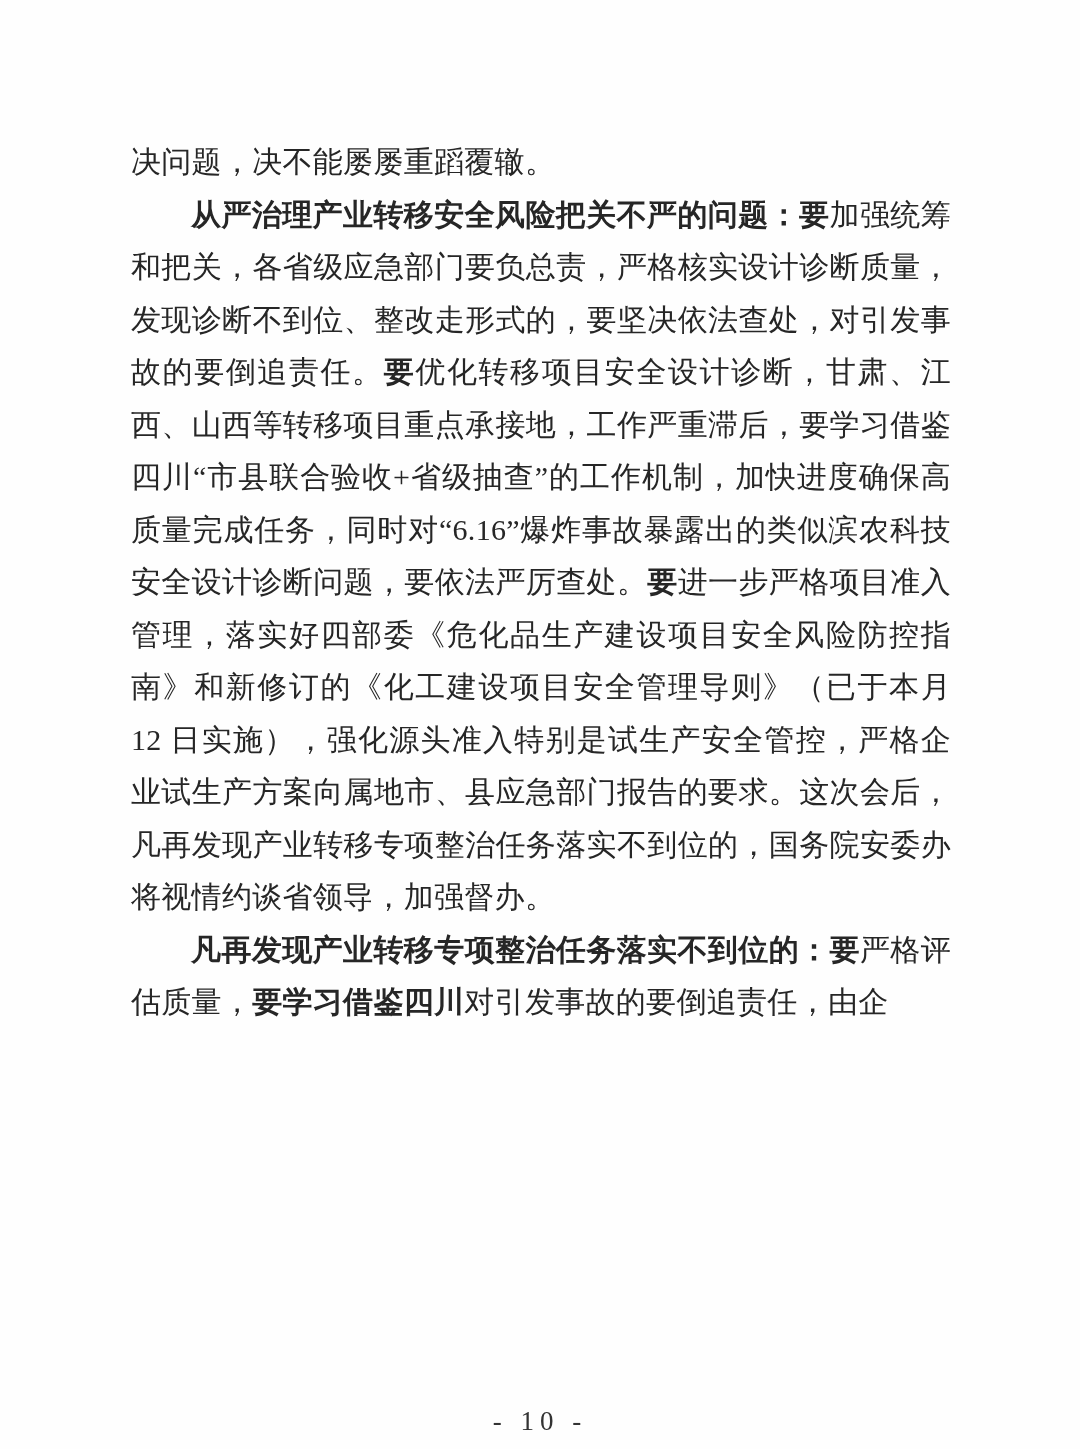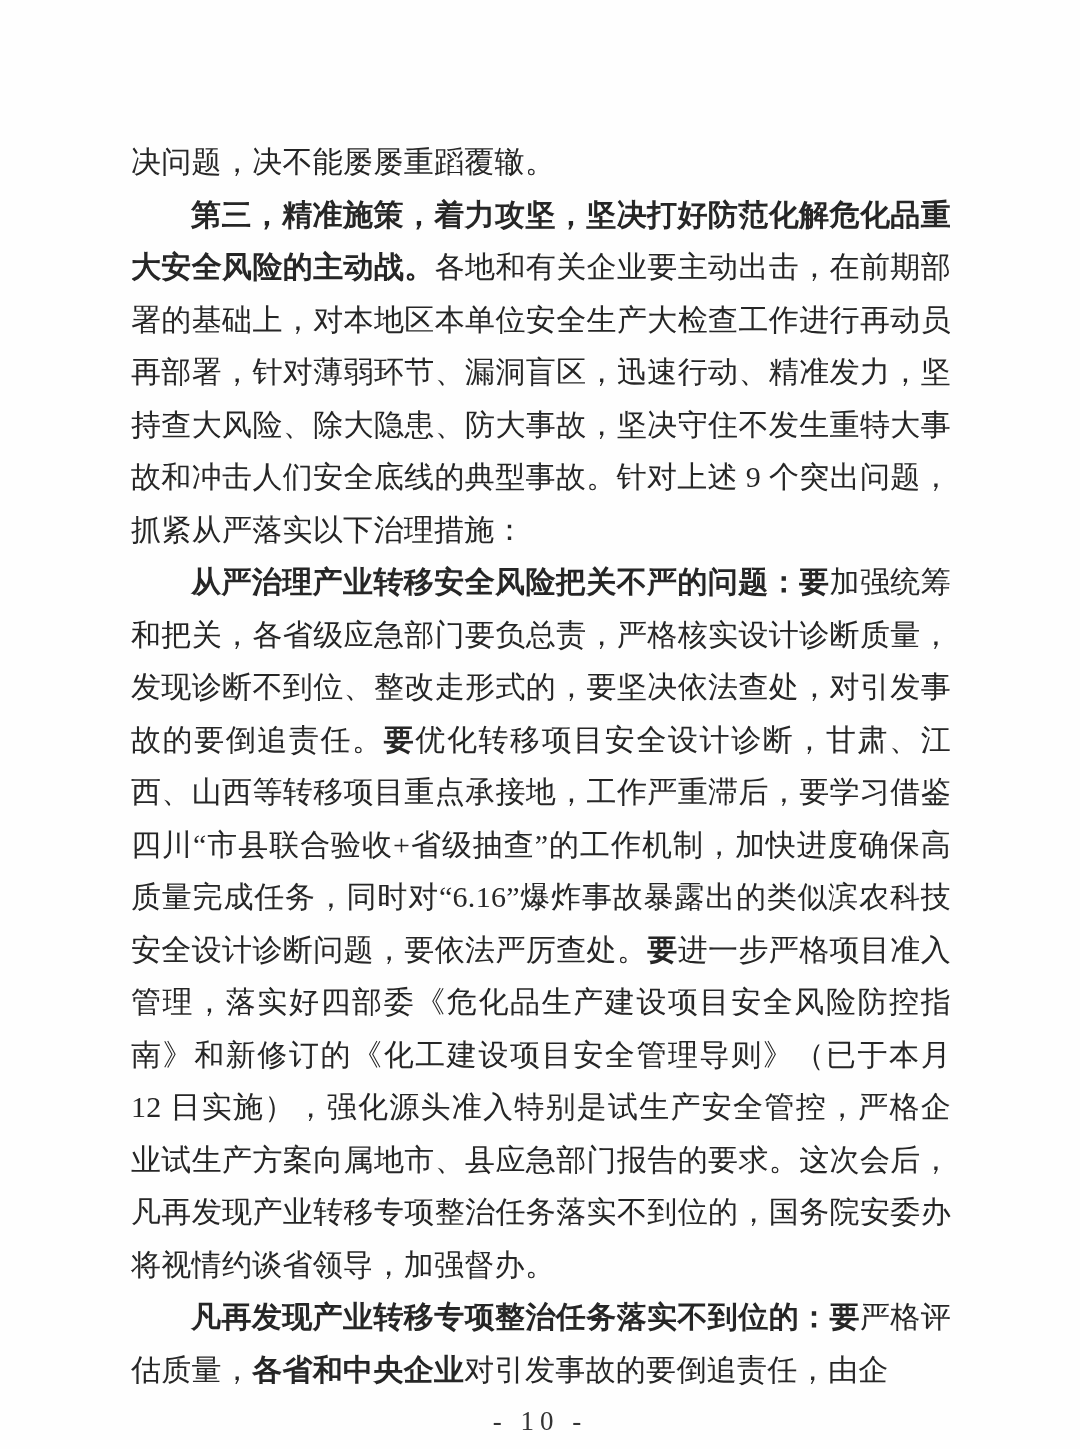--- a/index.html
+++ b/index.html
@@ -55,20 +55,19 @@
     letter-spacing: 6px;
   }
 </style>
 </head>
 <body>
 
 <div class="page">
 
   <div class="doc-body" id="doc-body">
       <p class="no-indent"><span class="run-regular">决问题，决不能屡屡重蹈覆辙。</span></p>
-      <p class="indent"><span class="run-bold">第三，精准施策，着力攻坚，坚决打好防范化解危化品重大安全风险的主动战。</span><span class="run-regular">各地和有关企业要主动出击，在前期部署的基础上，对本地区本单位安全生产大检查工作进行再动员再部署，针对薄弱环节、漏洞盲区，迅速行动、精准发力，坚持查大风险、除大隐患、防大事故，坚决守住不发生重特大事故和冲击人们安全底线的典型事故。针对上述 9 个突出问题，抓紧从严落实以下治理措施：</span></p>
       <p class="indent"><span class="run-bold">从严治理产业转移安全风险把关不严的问题：要</span><span class="run-regular">加强统筹和把关，各省级应急部门要负总责，严格核实设计诊断质量，发现诊断不到位、整改走形式的，要坚决依法查处，对引发事故的要倒追责任。</span><span class="run-bold">要</span><span class="run-regular">优化转移项目安全设计诊断，甘肃、江西、山西等转移项目重点承接地，工作严重滞后，要学习借鉴四川“市县联合验收+省级抽查”的工作机制，加快进度确保高质量完成任务，同时对“6.16”爆炸事故暴露出的类似滨农科技安全设计诊断问题，要依法严厉查处。</span><span class="run-bold">要</span><span class="run-regular">进一步严格项目准入管理，落实好四部委《危化品生产建设项目安全风险防控指南》和新修订的《化工建设项目安全管理导则》（已于本月 12 日实施），强化源头准入特别是试生产安全管控，严格企业试生产方案向属地市、县应急部门报告的要求。这次会后，凡再发现产业转移专项整治任务落实不到位的，国务院安委办将视情约谈省领导，加强督办。</span></p>
-      <p class="indent"><span class="run-bold">凡再发现产业转移专项整治任务落实不到位的：要</span><span class="run-regular">严格评估质量，</span><span class="run-bold">各省和中央企业</span><span class="run-regular">对引发事故的要倒追责任，由企</span></p>
+      <p class="indent"><span class="run-bold">凡再发现产业转移专项整治任务落实不到位的：要</span><span class="run-regular">严格评估质量，</span><span class="run-bold">要学习借鉴四川</span><span class="run-regular">对引发事故的要倒追责任，由企</span></p>
     </div>
 
   <div class="page-footer">- 10 -</div>
 
 </div>
 
 </body></html>

